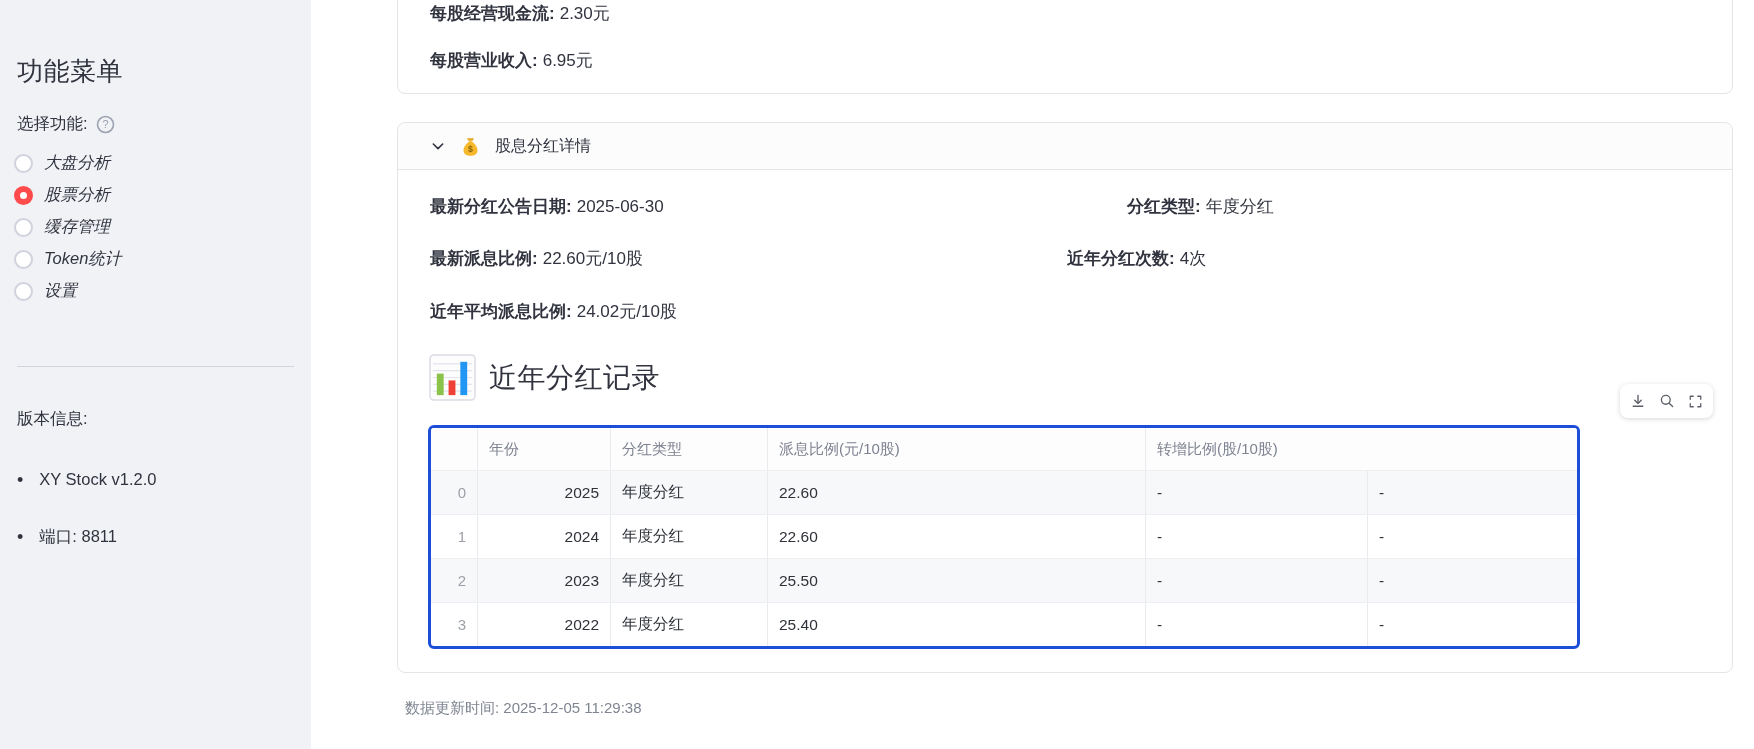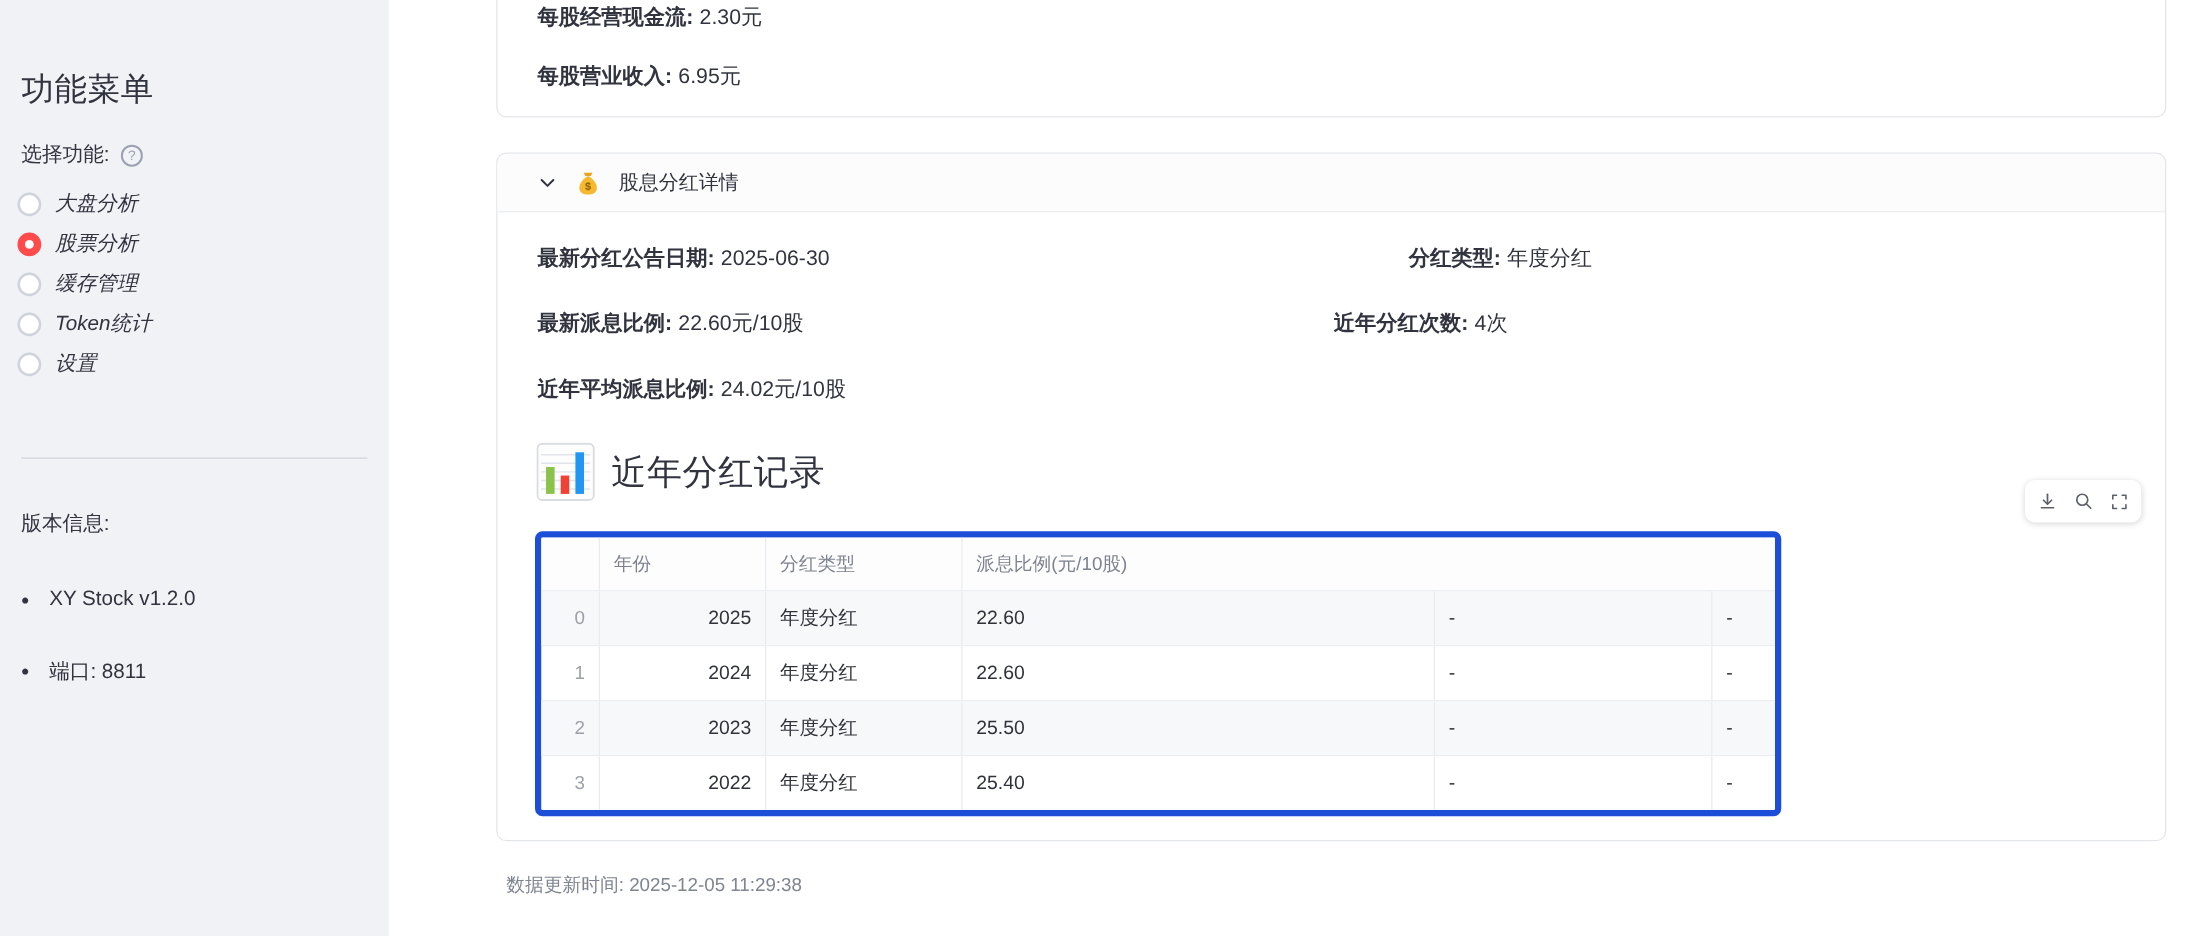--- a/index.html
+++ b/index.html
@@ -40,21 +40,21 @@
 
   .records-heading { position:absolute; left:429px; top:354px; display:flex; align-items:center; gap:13px; }
   .records-heading .txt { font-size:28px; font-weight:400; letter-spacing:.5px; }
 
   .toolbar { position:absolute; left:1620px; top:384px; width:93px; height:34px; background:#fff;
      border-radius:8px; box-shadow:0 1px 5px rgba(0,0,0,.16); display:flex; align-items:center;
      justify-content:center; gap:13px; }
   .toolbar svg { cursor:pointer; display:block; }
 
   
-  .table { position:absolute; left:428px; top:425px; width:997px; border:5px solid #1d4ed8;
+  .table { position:absolute; left:428px; top:425px; width:1152px; border:3px solid #1d4ed8;
      border-radius:6px; overflow:hidden; background:#fff; font-size:15px; }
   .tr { display:grid; grid-template-columns:46px 133px 157px 378px 222px 222px; }
   .tr + .tr { border-top:1px solid #eceef1; }
   .td { display:flex; align-items:center; padding:0 11px; overflow:hidden; white-space:nowrap; }
   .td + .td { border-left:1px solid #e9ebee; }
   .th-row { height:42px; background:#fdfdfe; color:#7e8290; }
   .th-row .td { font-weight:400; }
   .body-row { height:44px; color:#2f3239; font-size:15.5px; }
   .row-even { background:#f7f8fa; }
   .cell-idx { justify-content:flex-end; color:#9da0a8; font-size:15px; }
@@ -191,20 +191,21 @@
           <path d="M7 17 L3 17 L3 13"></path>
       </svg>
     </div>
 
     <div class="table">
       <div class="tr th-row">
         <div class="td cell-idx"></div>
         <div class="td">年份</div>
         <div class="td">分红类型</div>
         <div class="td">派息比例(元/10股)</div>
+        <div class="td">转增比例(股/10股)</div>
       </div>
       <div class="tr body-row row-even">
         <div class="td cell-idx">0</div>
         <div class="td cell-year">2025</div>
         <div class="td">年度分红</div>
         <div class="td">22.60</div>
         <div class="td">-</div>
         <div class="td">-</div>
       </div>
       <div class="tr body-row">

